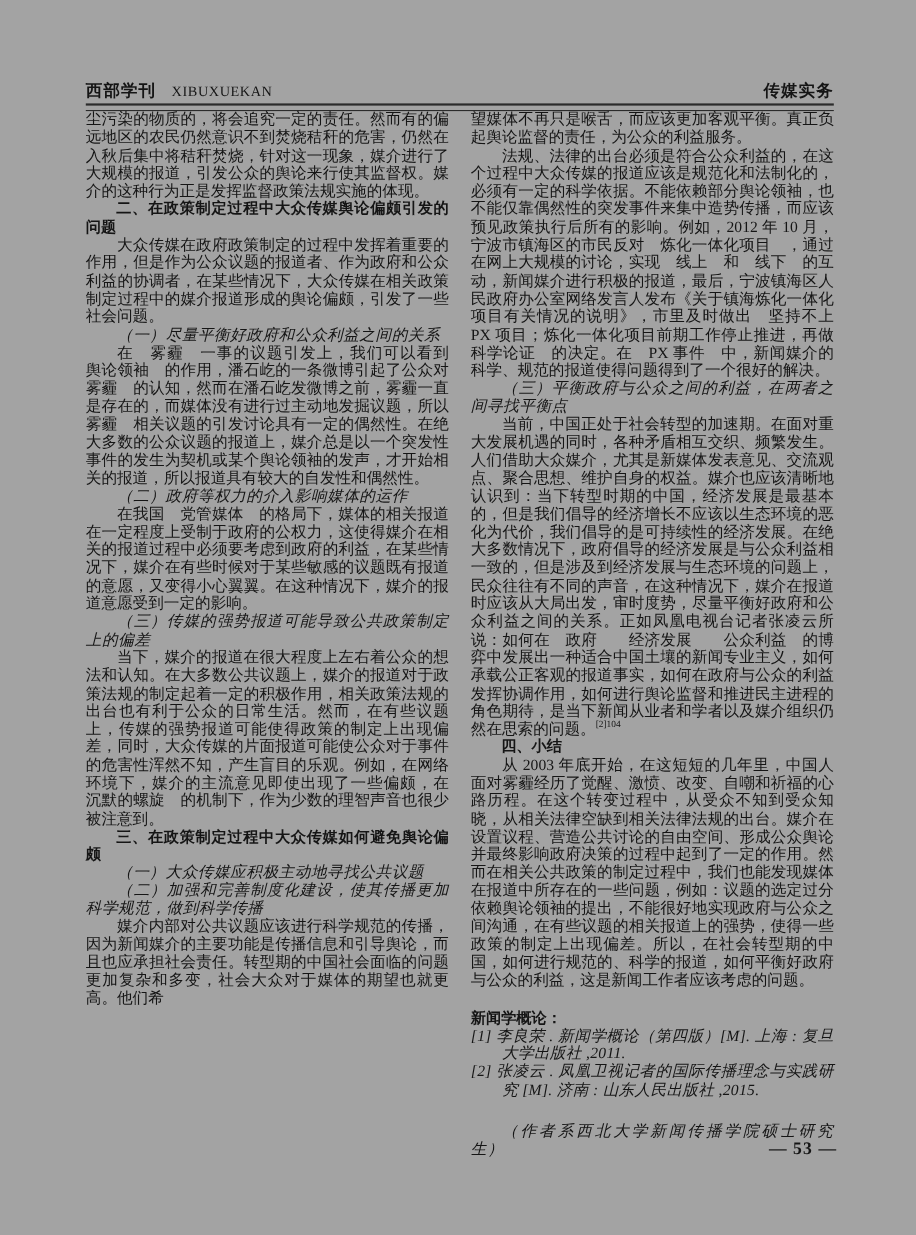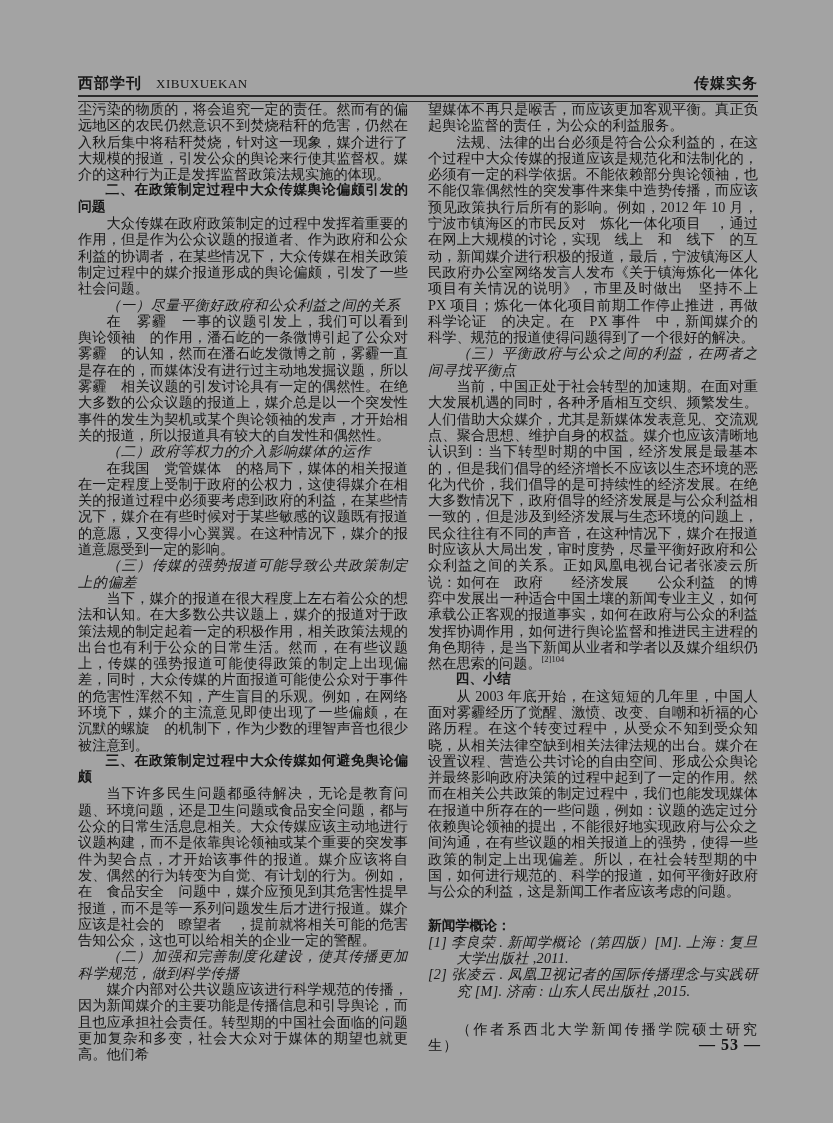--- a/index.html
+++ b/index.html
@@ -80,20 +80,21 @@
     font-size: 13.8px;
     margin-top: 18px !important;
   }
   .bref {
     font-style: italic;
     padding-left: 2em;
     text-indent: -2em;
     letter-spacing: 0.3px;
   }
   .bau {
+    font-style: italic;
     text-indent: 2em;
     letter-spacing: 1px;
     margin-top: 22px !important;
   }
   sup.cite {
     font-size: 8.5px;
     line-height: 0;
     letter-spacing: 0;
   }
   
@@ -127,21 +128,21 @@
         <p class="bpc">尘污染的物质的，将会追究一定的责任。然而有的偏远地区的农民仍然意识不到焚烧秸秆的危害，仍然在入秋后集中将秸秆焚烧，针对这一现象，媒介进行了大规模的报道，引发公众的舆论来行使其监督权。媒介的这种行为正是发挥监督政策法规实施的体现。</p>
         <p class="bhb">二、在政策制定过程中大众传媒舆论偏颇引发的问题</p>
         <p class="bp">大众传媒在政府政策制定的过程中发挥着重要的作用，但是作为公众议题的报道者、作为政府和公众利益的协调者，在某些情况下，大众传媒在相关政策制定过程中的媒介报道形成的舆论偏颇，引发了一些社会问题。</p>
         <p class="bhk">（一）尽量平衡好政府和公众利益之间的关系</p>
         <p class="bp">在　雾霾　一事的议题引发上，我们可以看到　舆论领袖　的作用，潘石屹的一条微博引起了公众对　雾霾　的认知，然而在潘石屹发微博之前，雾霾一直是存在的，而媒体没有进行过主动地发掘议题，所以　雾霾　相关议题的引发讨论具有一定的偶然性。在绝大多数的公众议题的报道上，媒介总是以一个突发性事件的发生为契机或某个舆论领袖的发声，才开始相关的报道，所以报道具有较大的自发性和偶然性。</p>
         <p class="bhk">（二）政府等权力的介入影响媒体的运作</p>
         <p class="bp">在我国　党管媒体　的格局下，媒体的相关报道在一定程度上受制于政府的公权力，这使得媒介在相关的报道过程中必须要考虑到政府的利益，在某些情况下，媒介在有些时候对于某些敏感的议题既有报道的意愿，又变得小心翼翼。在这种情况下，媒介的报道意愿受到一定的影响。</p>
         <p class="bhk">（三）传媒的强势报道可能导致公共政策制定上的偏差</p>
         <p class="bp">当下，媒介的报道在很大程度上左右着公众的想法和认知。在大多数公共议题上，媒介的报道对于政策法规的制定起着一定的积极作用，相关政策法规的出台也有利于公众的日常生活。然而，在有些议题上，传媒的强势报道可能使得政策的制定上出现偏差，同时，大众传媒的片面报道可能使公众对于事件的危害性浑然不知，产生盲目的乐观。例如，在网络环境下，媒介的主流意见即使出现了一些偏颇，在　沉默的螺旋　的机制下，作为少数的理智声音也很少被注意到。</p>
         <p class="bhb">三、在政策制定过程中大众传媒如何避免舆论偏颇</p>
-        <p class="bp">当下许多民生问题都亟待解决，无论是教育问题、环境问题，还是卫生问题或食品安全问题，都与公众的日常生活息息相关。大众传媒应该主动地进行议题构建，而不是依靠舆论领袖或某个重要的突发事件为契合点，才开始该事件的报道。媒介应该将自发、偶然的行为转变为自觉、有计划的行为。例如，在　食品安全　问题中，媒介应预见到其危害性提早报道，而不是等一系列问题发生后才进行报道。媒介应该是社会的　瞭望者　，提前就将相关可能的危害告知公众，这也可以给相关的企业一定的警醒。</p>
+        <p class="bhk">（一）大众传媒应积极主动地寻找公共议题</p>
         <p class="bhk">（二）加强和完善制度化建设，使其传播更加科学规范，做到科学传播</p>
         <p class="bp">媒介内部对公共议题应该进行科学规范的传播，因为新闻媒介的主要功能是传播信息和引导舆论，而且也应承担社会责任。转型期的中国社会面临的问题更加复杂和多变，社会大众对于媒体的期望也就更高。他们希</p>
       </section>
     <section class="col" id="col-right">
         <p class="bpc">望媒体不再只是喉舌，而应该更加客观平衡。真正负起舆论监督的责任，为公众的利益服务。</p>
         <p class="bp">法规、法律的出台必须是符合公众利益的，在这个过程中大众传媒的报道应该是规范化和法制化的，必须有一定的科学依据。不能依赖部分舆论领袖，也不能仅靠偶然性的突发事件来集中造势传播，而应该预见政策执行后所有的影响。例如，2012 年 10 月，宁波市镇海区的市民反对　炼化一体化项目　，通过在网上大规模的讨论，实现　线上　和　线下　的互动，新闻媒介进行积极的报道，最后，宁波镇海区人民政府办公室网络发言人发布《关于镇海炼化一体化项目有关情况的说明》，市里及时做出　坚持不上 PX 项目；炼化一体化项目前期工作停止推进，再做科学论证　的决定。在　PX 事件　中，新闻媒介的科学、规范的报道使得问题得到了一个很好的解决。</p>
         <p class="bhk">（三）平衡政府与公众之间的利益，在两者之间寻找平衡点</p>
         <p class="bp">当前，中国正处于社会转型的加速期。在面对重大发展机遇的同时，各种矛盾相互交织、频繁发生。人们借助大众媒介，尤其是新媒体发表意见、交流观点、聚合思想、维护自身的权益。媒介也应该清晰地认识到：当下转型时期的中国，经济发展是最基本的，但是我们倡导的经济增长不应该以生态环境的恶化为代价，我们倡导的是可持续性的经济发展。在绝大多数情况下，政府倡导的经济发展是与公众利益相一致的，但是涉及到经济发展与生态环境的问题上，民众往往有不同的声音，在这种情况下，媒介在报道时应该从大局出发，审时度势，尽量平衡好政府和公众利益之间的关系。正如凤凰电视台记者张凌云所说：如何在　政府　　经济发展　　公众利益　的博弈中发展出一种适合中国土壤的新闻专业主义，如何承载公正客观的报道事实，如何在政府与公众的利益发挥协调作用，如何进行舆论监督和推进民主进程的角色期待，是当下新闻从业者和学者以及媒介组织仍然在思索的问题。<sup class="cite">[2]104</sup></p>
         <p class="bhb">四、小结</p>
         <p class="bp">从 2003 年底开始，在这短短的几年里，中国人面对雾霾经历了觉醒、激愤、改变、自嘲和祈福的心路历程。在这个转变过程中，从受众不知到受众知晓，从相关法律空缺到相关法律法规的出台。媒介在设置议程、营造公共讨论的自由空间、形成公众舆论并最终影响政府决策的过程中起到了一定的作用。然而在相关公共政策的制定过程中，我们也能发现媒体在报道中所存在的一些问题，例如：议题的选定过分依赖舆论领袖的提出，不能很好地实现政府与公众之间沟通，在有些议题的相关报道上的强势，使得一些政策的制定上出现偏差。所以，在社会转型期的中国，如何进行规范的、科学的报道，如何平衡好政府与公众的利益，这是新闻工作者应该考虑的问题。</p>

